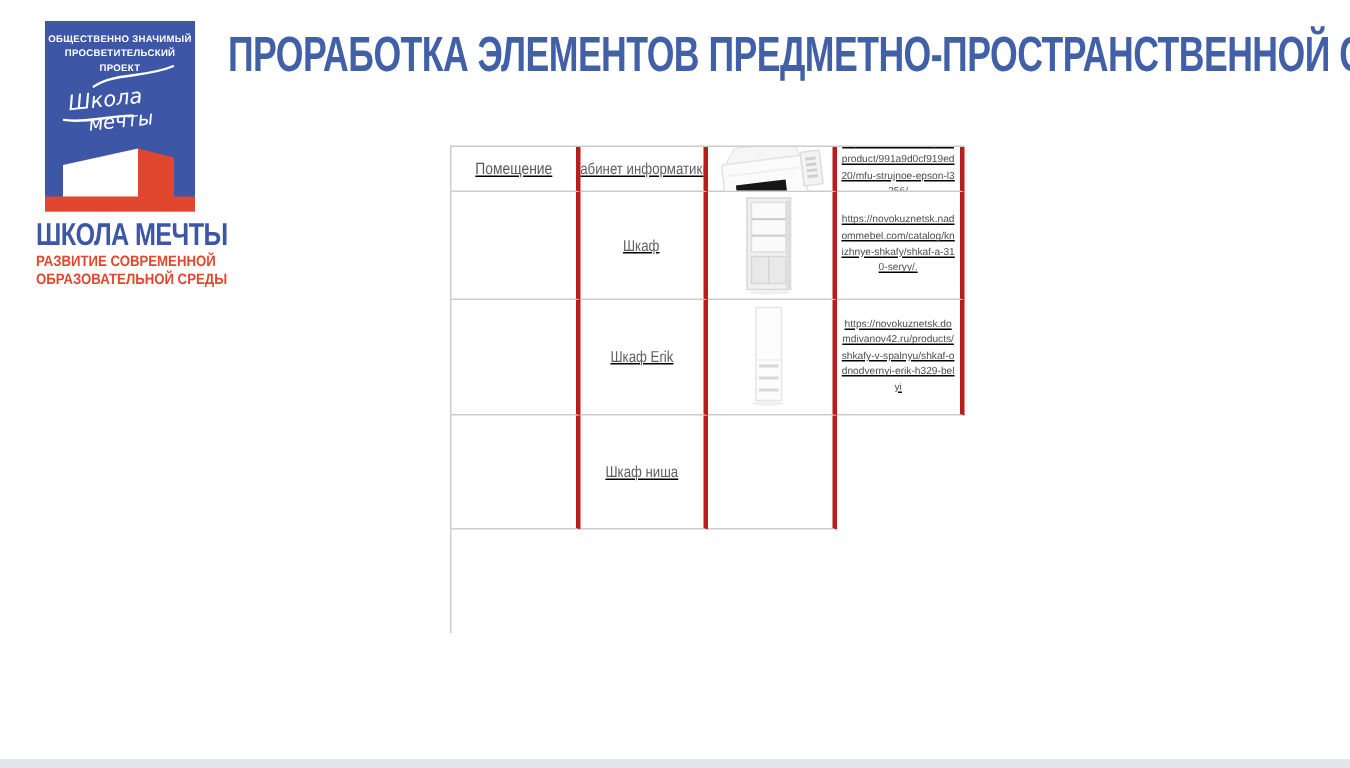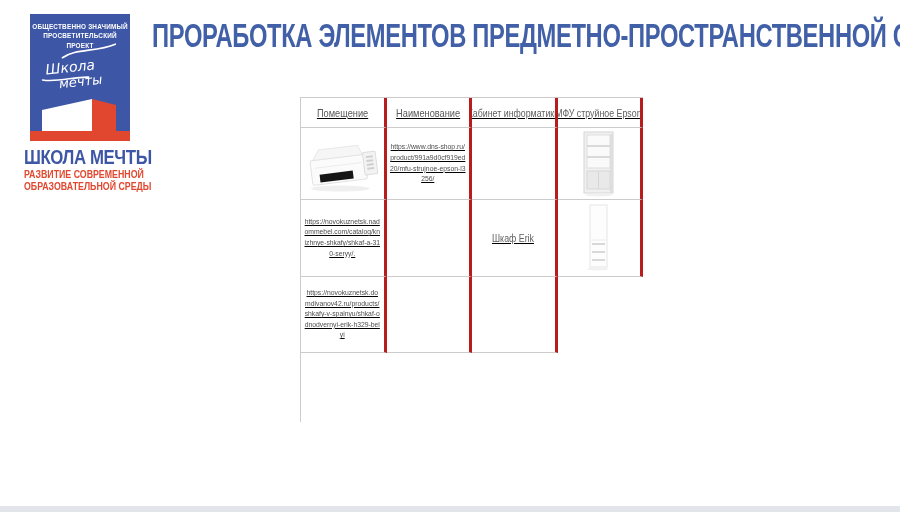--- a/index.html
+++ b/index.html
@@ -110,29 +110,23 @@
     <div>ОБРАЗОВАТЕЛЬНОЙ СРЕДЫ</div>
   </div>
 
   <div class="page-title">ПРОРАБОТКА ЭЛЕМЕНТОВ ПРЕДМЕТНО-ПРОСТРАНСТВЕННОЙ СРЕДЫ</div>
 
   <div class="grid-table">
 
     <div class="tcell">
         <span class="ctext htext">Помещение</span>
       </div>
-    <div class="tcell">
-        <span class="ctext htext">Наименование</span>
-      </div>
 
     <div class="tcell">
         <span class="ctext">Кабинет информатики</span>
-      </div>
-    <div class="tcell">
-        <span class="ctext">МФУ струйное Epson</span>
       </div>
     <div class="tcell">
       <svg width="84" height="64" viewBox="0 0 84 64">
         <ellipse cx="40" cy="57" rx="30" ry="3" fill="#efefef"></ellipse>
         <g transform="rotate(-7 42 34)">
           <polygon points="12,26 20,15 60,15 64,26" fill="#f6f6f6" stroke="#e8e8e8"></polygon>
           <rect x="10" y="25" width="56" height="25" rx="2" fill="#fbfbfb" stroke="#e2e2e2"></rect>
           <rect x="18" y="40" width="34" height="8" fill="#161616"></rect>
           <line x1="14" y1="33" x2="62" y2="33" stroke="#ececec"></line>
           <rect x="64" y="23" width="13" height="23" rx="1" fill="#f3f3f3" stroke="#dcdcdc"></rect>
@@ -144,20 +138,23 @@
       </svg>
     </div>
     <div class="tcell">
         <span class="linktext">https://www.dns-shop.ru/product/991a9d0cf919ed20/mfu-strujnoe-epson-l3256/</span>
       </div>
 
     <div class="tcell">
         <span class="ctext"></span>
       </div>
     <div class="tcell">
+        <span class="ctext">Шкаф</span>
+      </div>
+    <div class="tcell">
       <svg width="36" height="68" viewBox="0 0 36 68">
         <rect x="3" y="2" width="29" height="61" fill="#f0f0f1" stroke="#d6d6d8"></rect>
         <rect x="6" y="5" width="23" height="33" fill="#fafafb" stroke="#dddddd"></rect>
         <line x1="6" y1="16" x2="29" y2="16" stroke="#cfcfd1" stroke-width="1.5"></line>
         <line x1="6" y1="27" x2="29" y2="27" stroke="#cfcfd1" stroke-width="1.5"></line>
         <rect x="6" y="41" width="23" height="18" fill="#e9e9ea" stroke="#d6d6d8"></rect>
         <line x1="17.5" y1="41" x2="17.5" y2="59" stroke="#d6d6d8"></line>
         <rect x="29" y="4" width="3" height="59" fill="#dedee0"></rect>
         <ellipse cx="18" cy="65" rx="14" ry="1.5" fill="#f0f0f0"></ellipse>
       </svg>
@@ -183,19 +180,22 @@
       </svg>
     </div>
     <div class="tcell">
         <span class="linktext">https://novokuznetsk.domdivanov42.ru/products/shkafy-v-spalnyu/shkaf-odnodvernyi-erik-h329-belyi</span>
       </div>
 
     <div class="tcell">
         <span class="ctext"></span>
       </div>
     <div class="tcell">
+        <span class="ctext">Шкаф ниша</span>
+      </div>
+    <div class="tcell">
         <span class="linktext"></span>
       </div>
 
   </div>
 
   <div class="bottom-strip"></div>
 </div>
 
 </body></html>

